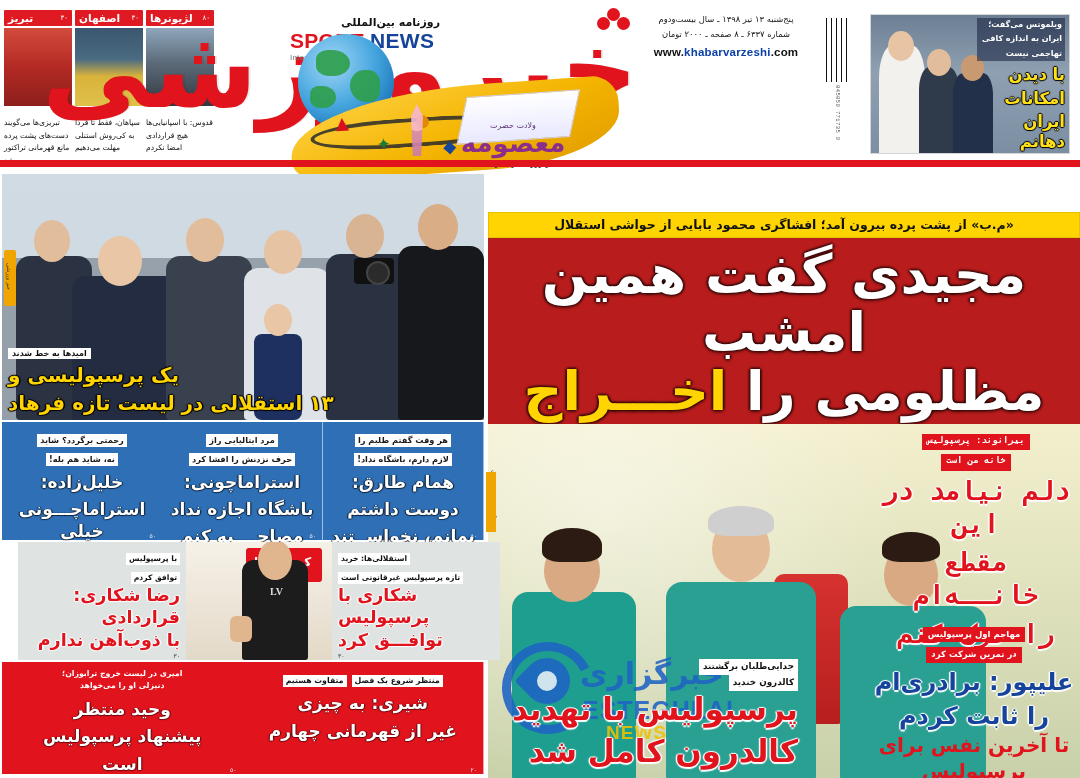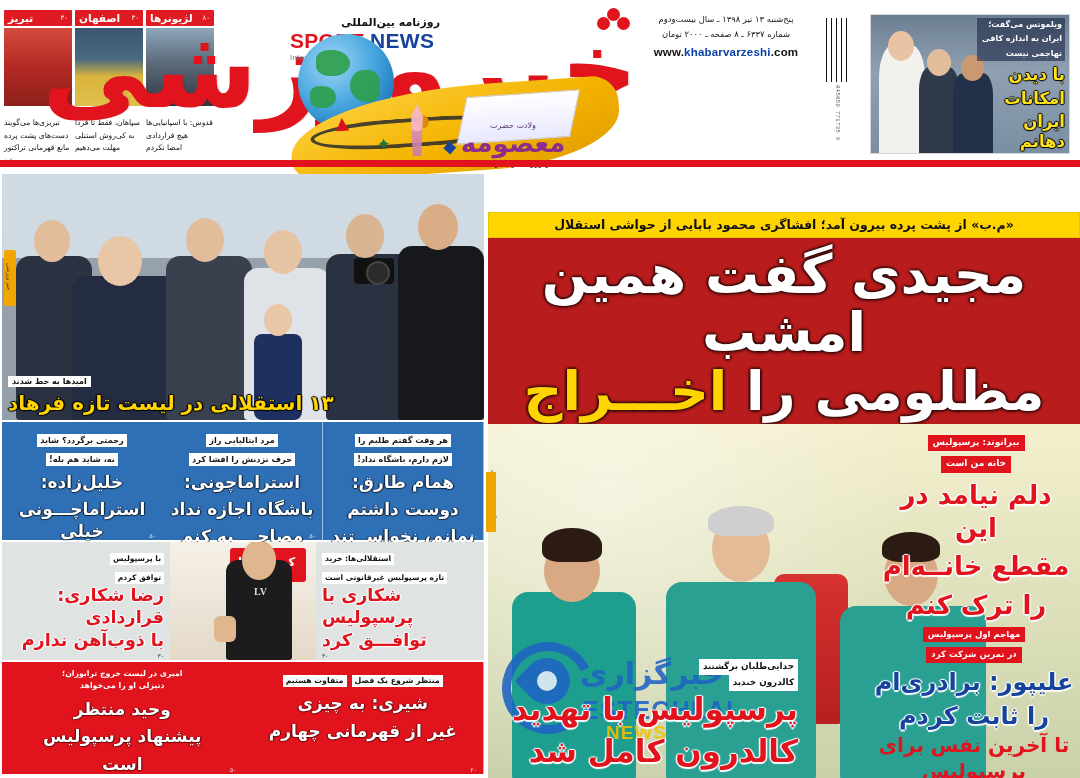--- a/index.html
+++ b/index.html
@@ -268,21 +268,21 @@
 
   .redkit {
     position:absolute; left: 286px; top: 150px; width: 74px; height: 150px;
     background: linear-gradient(180deg,#d63230,#b61f1e); border-radius: 10px;
   }
   .redkit .badge { position:absolute; left:10px; top:18px; width:16px;height:18px;background:#ffd400;border-radius:2px;}
   .redkit .mtn { position:absolute; left:10px; top:60px; font-size:9px; color:#ffd400; font-weight:bold;}
 
   .side-quote {
     position:absolute; right: 6px; top: 6px; width: 196px;
-    text-align:center; direction:rtl;
+    text-align:center; direction:rtl;font-family:Liberation Mono, monospace;
   }
   .side-quote .kick {
     display:inline-block; background:#e1131d; color:#fff; font-size:9px; font-weight:bold;
     padding:1.5px 5px; line-height:1.55;
   }
   .side-quote .big {
     margin-top:6px; font-size: 26px; font-weight:bold; color:#e1131d; line-height:1.26;
     text-shadow:-1.5px 0 1px #fff,1.5px 0 1px #fff,0 1.5px 1px #fff,0 -1.5px 1px #fff;
   }
   .side-quote2 {
@@ -408,21 +408,21 @@
   .bt-cell + .bt-cell { border-right: 1px solid rgba(255,255,255,.55); }
   .bt-kick { font-size: 8.2px; font-weight:bold; color:#1a1a1a; background:#ffffff; display:inline-block; padding:0 3px; line-height:1.6;}
   .bt-big {
     margin-top: 5px; font-size: 17px; font-weight:bold; color:#fff; line-height:1.3;
     text-shadow:-1.2px 0 1px rgba(0,0,0,.6),1.2px 0 1px rgba(0,0,0,.6),0 1.2px 1px rgba(0,0,0,.6);
   }
   .bt-pg { position:absolute; right: 6px; bottom: 1px; font-size:6px; color:#dfe8f5;}
 
   
   .photo-row {
-    position:absolute; left:2px; top: 370px; width: 482px; height: 118px;
+    position:absolute; left:18px; top: 370px; width: 482px; height: 118px;
     display:flex; flex-direction: row-reverse; overflow:hidden;
     background:#dfe3e2;
   }
   .pr-text { width: 168px; position:relative; padding: 4px 6px 0; direction:rtl; text-align:right;}
   .pr-text.l { text-align:left; }
   .pr-kick { font-size: 7.6px; font-weight:bold; color:#111; background:#fff; display:inline-block; padding:0 3px; line-height:1.55;}
   .pr-big {
     font-size: 17.5px; font-weight:bold; color:#e1131d; line-height:1.28;
     text-shadow:-1.4px 0 1px #fff,1.4px 0 1px #fff,0 1.4px 1px #fff,0 -1.4px 1px #fff;
   }
@@ -711,20 +711,21 @@
             <div class="hd"></div>
           </div>
         <div class="cam"></div>
 
         <div class="side-tab">
           <span>خبر ورزشی</span>
         </div>
 
         <div class="rc-cap">
           <span class="kick">امیدها به خط شدند</span>
+          <div class="big">یک پرسپولیسی و</div>
           <div class="big">۱۳ استقلالی در لیست تازه فرهاد</div>
         </div>
       </div>
 
       <div class="blue-trio">
         <div class="bt-cell">
           <span class="bt-kick">رحمتی برگردد؟ شاید</span><br>
           <span class="bt-kick">نه، شاید هم بله!</span>
           <div class="bt-big">خلیل‌زاده:</div>
           <div class="bt-big">استراماچـــونی خیلی</div>

